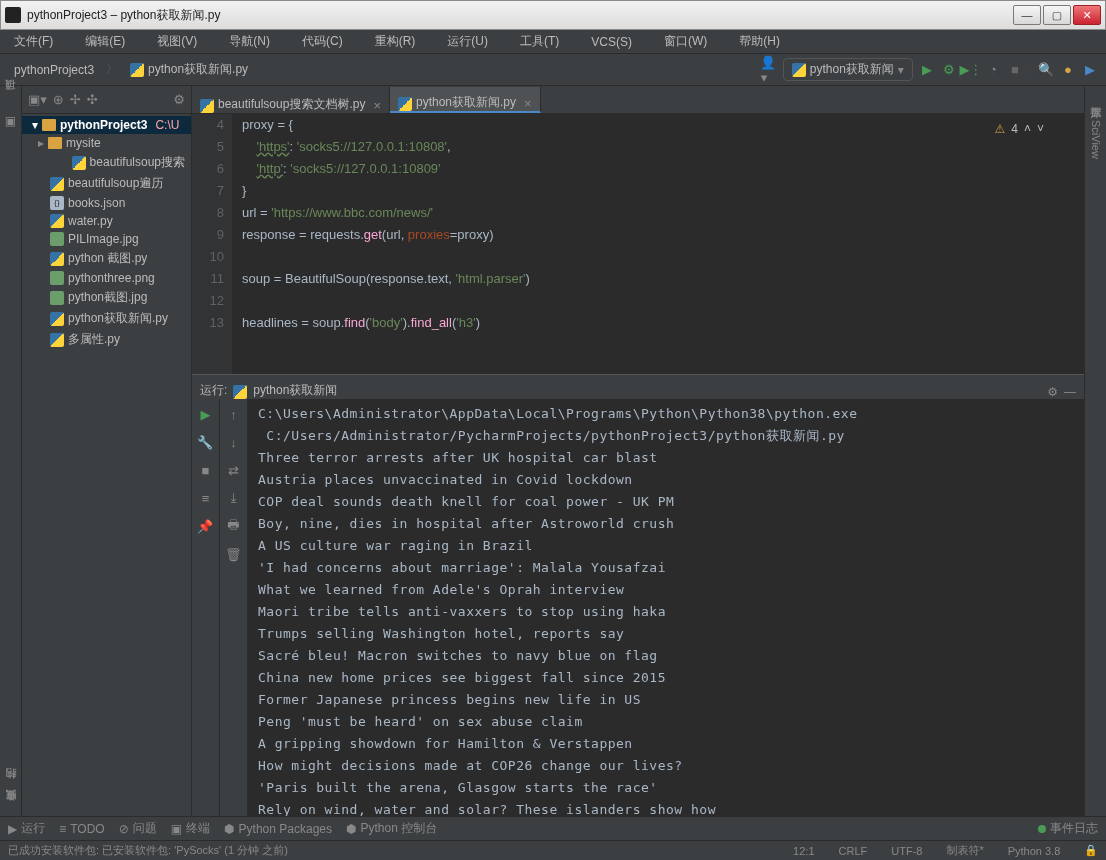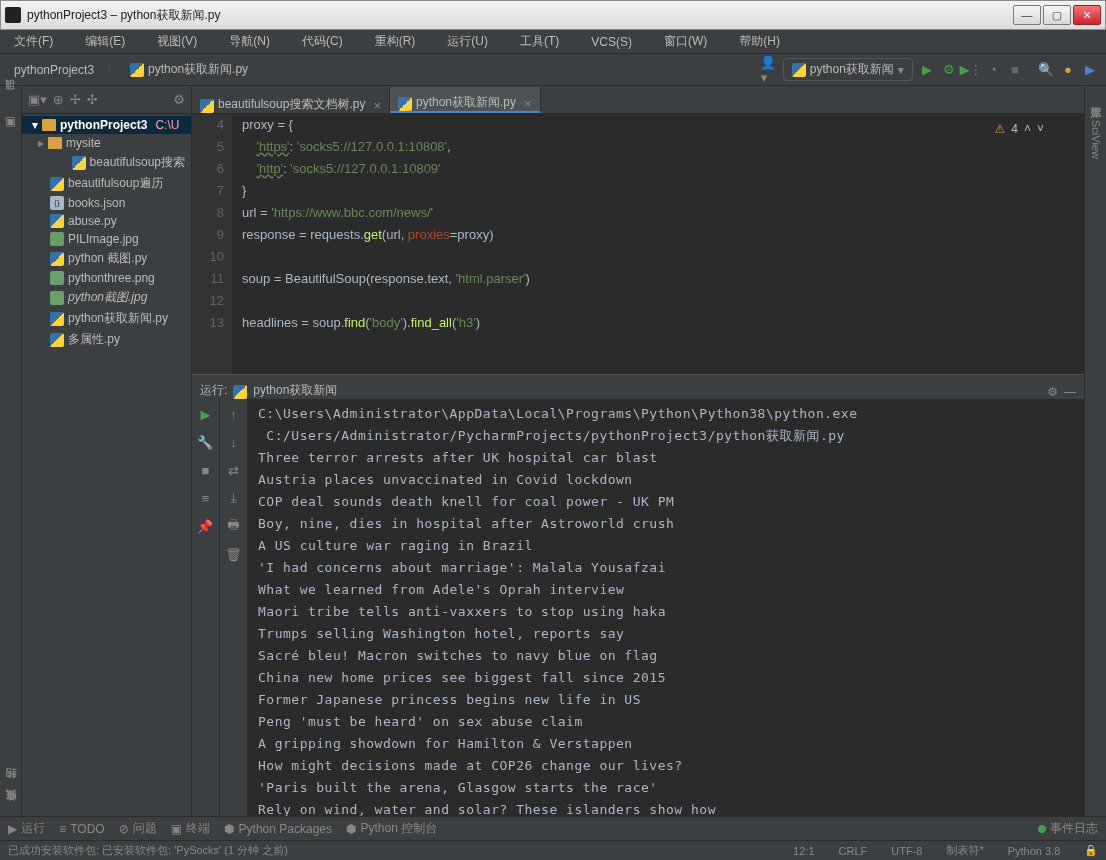--- a/index.html
+++ b/index.html
@@ -40,21 +40,21 @@
 .tabs { height:28px; background:#3c3f41; display:flex; align-items:flex-end; border-bottom:1px solid #2b2b2b; }
 .tab { height:26px; padding:0 8px; display:flex; align-items:flex-end; gap:4px; background:#3c3f41; border-right:1px solid #2b2b2b; color:#bbb; font-size:12px; }
 .tab.active { background:#4e5254; border-bottom:2px solid #4a88c7; }
 .tab .close { color:#888; font-size:13px; margin-left:4px; }
 .code { flex:1; display:flex; font-family:Consolas,monospace; font-size:13px; line-height:22px; overflow:hidden; position:relative; }
 .gutter { width:40px; background:#313335; text-align:right; color:#606366; padding:0 8px 0 0; }
 .codelines { flex:1; padding-left:10px; white-space:pre; overflow:hidden; position:relative; }
 .codelines .l { height:22px; }
 .str { color:#6a8759; }
 .str-u { color:#6a8759; text-decoration:underline wavy #6a8759; }
-.fn { color:#bef264; }
+.fn { color:#f9a8d4; }
 .param { color:#aa4926; }
 .warnbar { position:absolute; top:4px; right:40px; color:#bbb; display:flex; gap:6px; align-items:center; font-size:12px; }
 .warnbar .w { color:#d9a342; }
 .runpanel { height:442px; background:#2b2b2b; display:flex; flex-direction:column; border-top:1px solid #555; }
 .runhead { height:24px; background:#3c3f41; display:flex; align-items:flex-end; padding:0 8px; gap:6px; color:#bbb; }
 .runhead .spacer { flex:1; }
 .runbody { flex:1; display:flex; overflow:hidden; }
 .runleft { width:28px; background:#3c3f41; display:flex; flex-direction:column; align-items:center; padding:6px 0; gap:10px; border-right:1px solid #2b2b2b; }
 .runleft2 { width:28px; background:#3c3f41; display:flex; flex-direction:column; align-items:center; padding:6px 0; gap:10px; border-right:1px solid #2b2b2b; }
 .runleft .ic, .runleft2 .ic { color:#888; font-size:13px; width:18px; height:18px; display:flex; align-items:center; justify-content:center; }
@@ -157,35 +157,35 @@
           <div class="tree-row" style="padding-left: 28px;">
             <span class="py-icon"></span>
             <span class="fname">beautifulsoup遍历</span>
           </div>
           <div class="tree-row" style="padding-left: 28px;">
             <span class="json-ico">{}</span>
             <span class="fname">books.json</span>
           </div>
           <div class="tree-row" style="padding-left: 28px;">
             <span class="py-icon"></span>
-            <span class="fname">abuse.py</span>
+            <span class="fname">water.py</span>
           </div>
           <div class="tree-row" style="padding-left: 28px;">
             <span class="img-ico"></span>
             <span class="fname">PILImage.jpg</span>
           </div>
           <div class="tree-row" style="padding-left: 28px;">
             <span class="py-icon"></span>
             <span class="fname">python 截图.py</span>
           </div>
           <div class="tree-row" style="padding-left: 28px;">
             <span class="img-ico"></span>
             <span class="fname">pythonthree.png</span>
           </div>
-          <div class="tree-row" style="padding-left: 28px; font-style: italic;">
+          <div class="tree-row" style="padding-left: 28px;">
             <span class="img-ico"></span>
             <span class="fname">python截图.jpg</span>
           </div>
           <div class="tree-row" style="padding-left: 28px;">
             <span class="py-icon"></span>
             <span class="fname">python获取新闻.py</span>
           </div>
           <div class="tree-row" style="padding-left: 28px;">
             <span class="py-icon"></span>
             <span class="fname">多属性.py</span>

